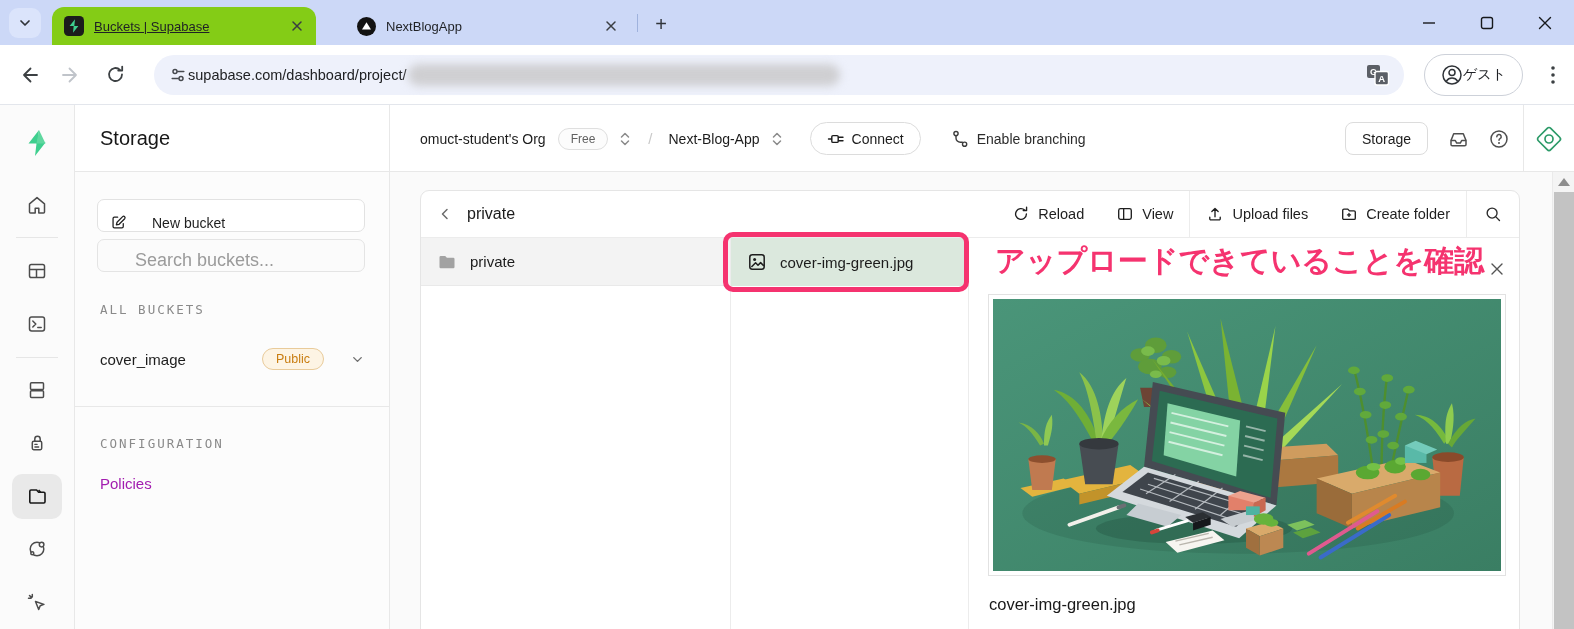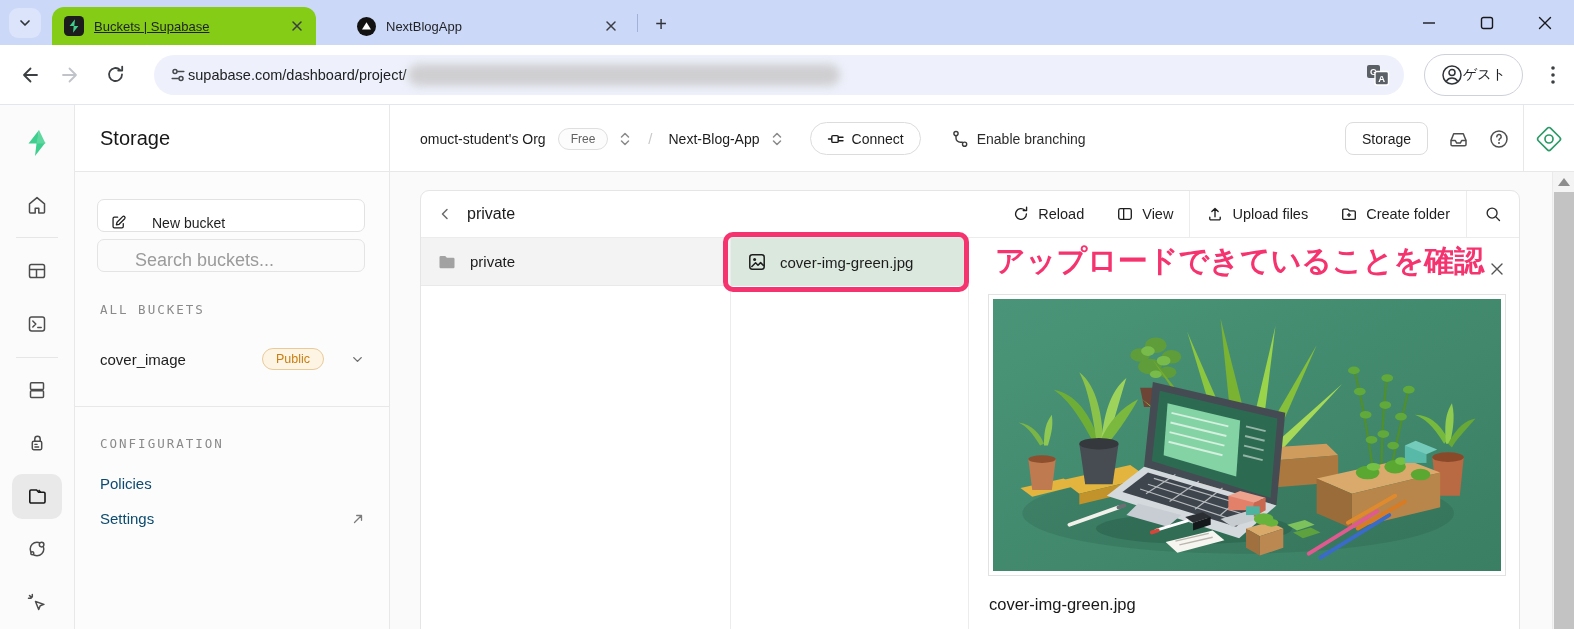--- a/index.html
+++ b/index.html
@@ -61,21 +61,21 @@
   .newbucket { top:27px; border:1px solid #e2e2e2; background:#fff; color:#1f1f1f; }
   .searchbuckets { top:67px; border:1px solid #e4e4e4; background:#fbfbfb; color:#9b9b9b; }
   .searchbuckets input { border:none; background:transparent; outline:none; flex:1; font-size:18px; font-family:inherit; color:#444; }
   .searchbuckets input::placeholder { color:#9b9b9b; }
   .monohead { position:absolute; left:25px; font-family:"DejaVu Sans Mono","Liberation Mono",monospace; font-size:12.5px; letter-spacing:2px; color:#8a8a8a; }
   .bucketrow { position:absolute; left:25px; top:172px; width:265px; height:30px; display:flex; align-items:center; cursor:pointer; }
   .bucketname { font-size:15px; color:#1d1d1d; }
   .pubbadge { margin-left:auto; padding:3px 13px; border:1px solid #e9cb9a; border-radius:12px; background:#fdf4e4; color:#c97d10; font-size:12.5px; }
   .bucketchev { margin-left:26px; color:#6f6f6f; display:flex; }
   .sdivider { position:absolute; left:0; top:234px; width:315px; height:1px; background:#e8e8e8; }
-  .sidelink { position:absolute; left:25px; width:265px; font-size:15px; color:#0c4a6e; cursor:pointer; display:flex; align-items:center; }
+  .sidelink { position:absolute; left:25px; width:265px; font-size:15px; color:#a21caf; cursor:pointer; display:flex; align-items:center; }
   .extarrow { margin-left:auto; color:#7c7c7c; display:flex; }
 
   
   .main { position:absolute; left:390px; top:67px; width:1184px; height:457px; background:#fafafa; overflow:hidden; }
   .card { position:absolute; left:30px; top:18px; width:1100px; height:480px; background:#fff; border:1px solid #e5e5e5; border-radius:9px; }
   .etoolbar { position:absolute; left:0; top:0; width:1098px; height:47px; border-bottom:1px solid #ececec; display:flex; align-items:center; }
   .crumbchev { margin-left:16px; color:#6b6b6b; display:flex; cursor:pointer; }
   .epath { margin-left:14px; font-size:16px; color:#1b1b1b; }
   .etools { margin-left:auto; display:flex; align-items:center; height:100%; }
   .etool { display:flex; align-items:center; gap:8px; font-size:14.5px; color:#1f1f1f; padding:0 16px; height:100%; cursor:pointer; }
@@ -363,28 +363,20 @@
         <span class="bucketchev">
           <svg width="15" height="15" viewBox="0 0 16 16">
               <path d="m4 6 4 4 4-4" fill="none" stroke="currentColor" stroke-width="1.5" stroke-linecap="round" stroke-linejoin="round"></path>
             </svg>
         </span>
       </div>
       <div class="sdivider"></div>
       <div class="monohead" style="top:264px">CONFIGURATION</div>
       <div class="sidelink" style="top:303px">
         <span>Policies</span>
-      </div>
-      <div class="sidelink" style="top:338px">
-        <span>Settings</span>
-        <span class="extarrow">
-          <svg width="14" height="14" viewBox="0 0 16 16">
-              <path d="M4 12 12 4M6.5 4H12v5.5" fill="none" stroke="currentColor" stroke-width="1.5" stroke-linecap="round" stroke-linejoin="round"></path>
-            </svg>
-        </span>
       </div>
     </div>
 
     <div class="main">
       <div class="card">
 
         <div class="etoolbar">
           <span class="crumbchev">
             <svg width="16" height="18" viewBox="0 0 16 18">
                 <path d="M10 4.5 5.5 9l4.5 4.5" fill="none" stroke="currentColor" stroke-width="1.5" stroke-linecap="round" stroke-linejoin="round"></path>

